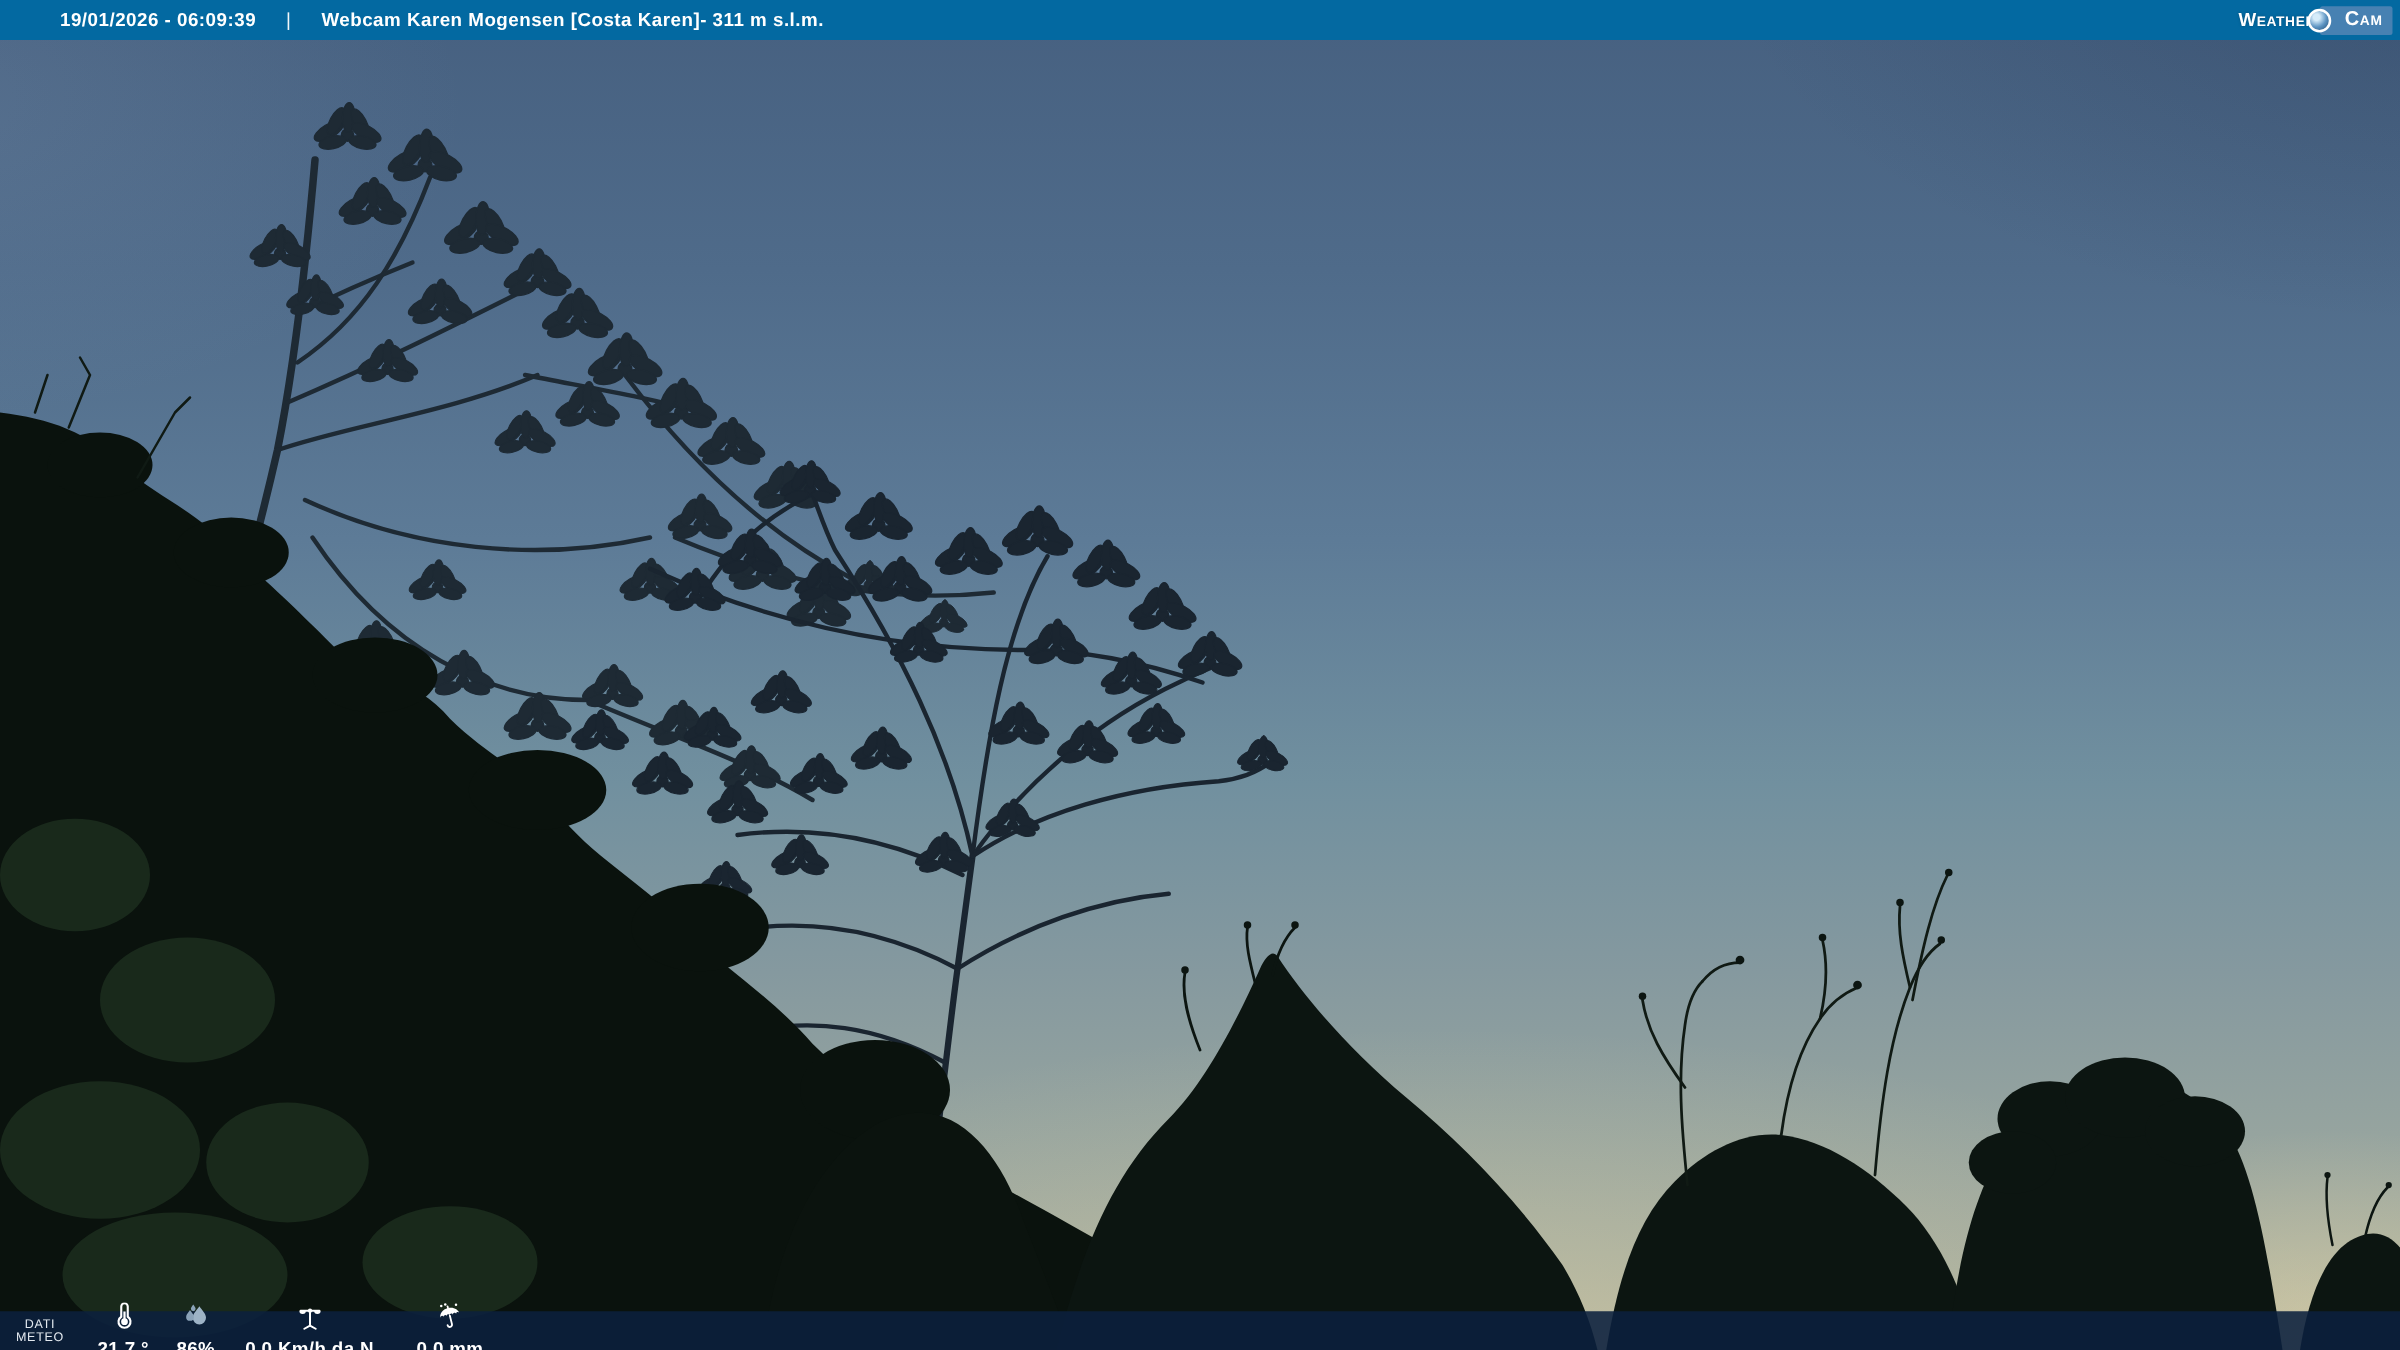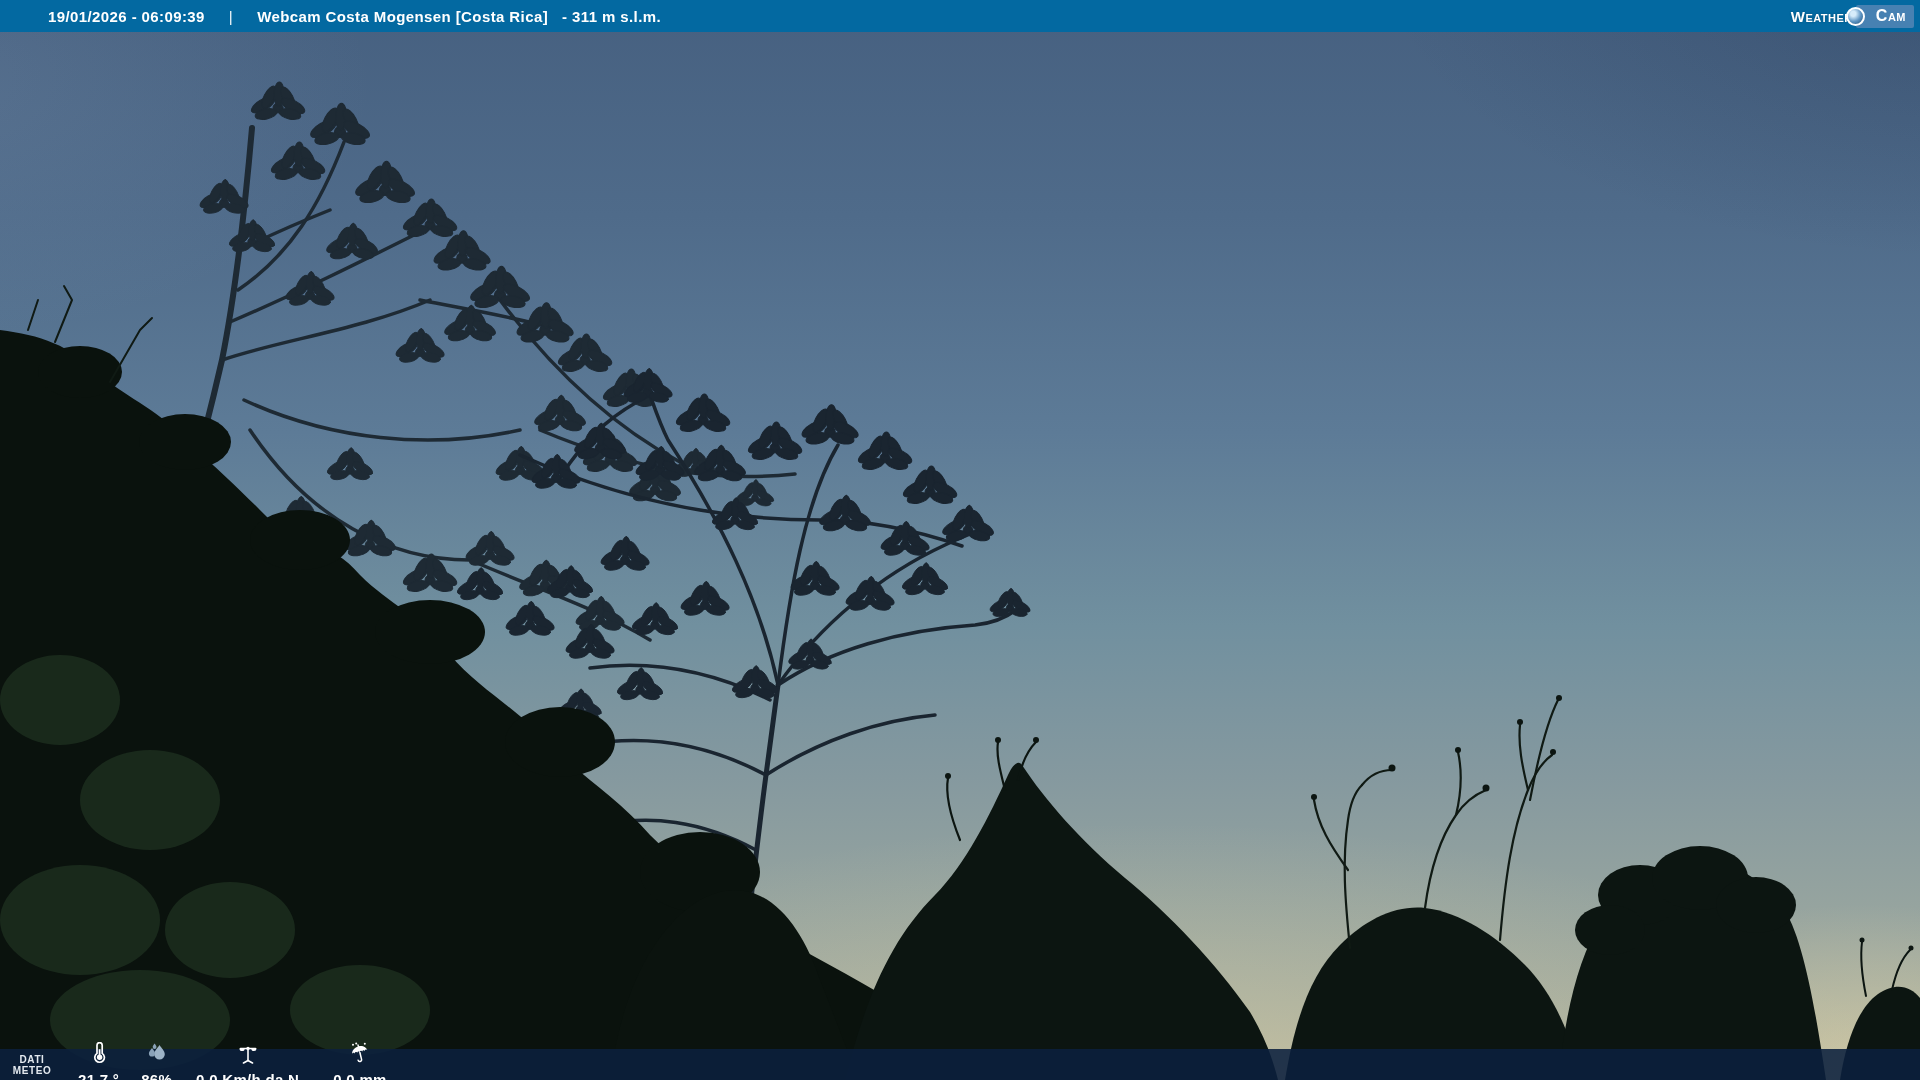--- a/index.html
+++ b/index.html
@@ -19,35 +19,35 @@
         #466080 0%, #4f6b8a 20%, #5d7b97 40%, #71909f 58%,
         #85999f 72%, #96a49f 84%, #a6ad9f 94%, #b2b2a0 100%);
   }
   .scene{position:absolute;inset:0;display:block;}
 
   
   .header{position:absolute;top:0;left:0;right:0;height:32px;background:#0369a1;
     display:flex;align-items:center;color:#fff;font-size:15px;font-weight:bold;
     letter-spacing:.4px;padding:0 6px 0 48px;box-sizing:border-box;z-index:5;}
   .hdr-divider{margin:0 24px;font-weight:normal;opacity:.95;}
-  .hdr-alt{margin-left:14px;}
+  .hdr-alt{}
   .logo{margin-left:auto;display:flex;align-items:center;}
   .logo-weather{font-variant:small-caps;font-size:15px;letter-spacing:.5px;margin-right:-7px;
     position:relative;z-index:2;text-shadow:0 0 2px rgba(20,40,60,.4);}
   .logo-lens{width:15px;height:15px;border-radius:50%;background:
       radial-gradient(circle at 35% 32%, #d6ecfa 0 18%, #5d94c2 55%, #1d4a72 100%);
     border:2.5px solid #fff;box-sizing:content-box;position:relative;z-index:2;margin-right:-9px;}
   .logo-cam{background:#4781b2;height:23px;display:flex;align-items:center;
     padding:0 8px 0 20px;border-radius:2px;font-variant:small-caps;font-size:16px;letter-spacing:.5px;}
 
   
   .footer{position:absolute;left:0;right:0;bottom:0;height:31px;
     background:rgba(11,32,61,.88);display:flex;align-items:center;color:#fff;z-index:5;}
   .dati{width:64px;text-align:center;font-size:10px;line-height:11px;letter-spacing:.6px;
-    color:#e3e9ef;font-weight:bold;}
+    color:#e3e9ef;font-weight:normal;}
   .metric{display:flex;align-items:center;gap:7px;font-size:15px;font-weight:bold;letter-spacing:.3px;flex-direction:column;}
   .m-temp{margin-left:14px}.m-hum{margin-left:22px}.m-wind{margin-left:24px}.m-rain{margin-left:34px}
   .micon{display:flex;align-items:center;}
 </style>
 </head>
 <body>
 
 <div class="viewer">
 
   <div class="photo"></div>
@@ -246,21 +246,21 @@
         <path d="M1892,990 C1896,972 1902,958 1910,950"></path>
       </g>
       <circle cx="1862" cy="940" r="2.5"></circle>
         <circle cx="1911" cy="948" r="2.5"></circle>
     </g>
   </svg>
 
   <div class="header">
     <span>19/01/2026 - 06:09:39</span>
     <span class="hdr-divider">|</span>
-    <span>Webcam Costa Mogensen [Costa Rica]</span>
+    <span>Webcam Karen Mogensen [Costa Karen]</span>
     <span class="hdr-alt">- 311 m s.l.m.</span>
     <span class="logo">
       <span class="logo-weather">Weather</span>
       <span class="logo-lens"></span>
       <span class="logo-cam">Cam</span>
     </span>
   </div>
 
   <div class="footer">
     <span class="dati">

